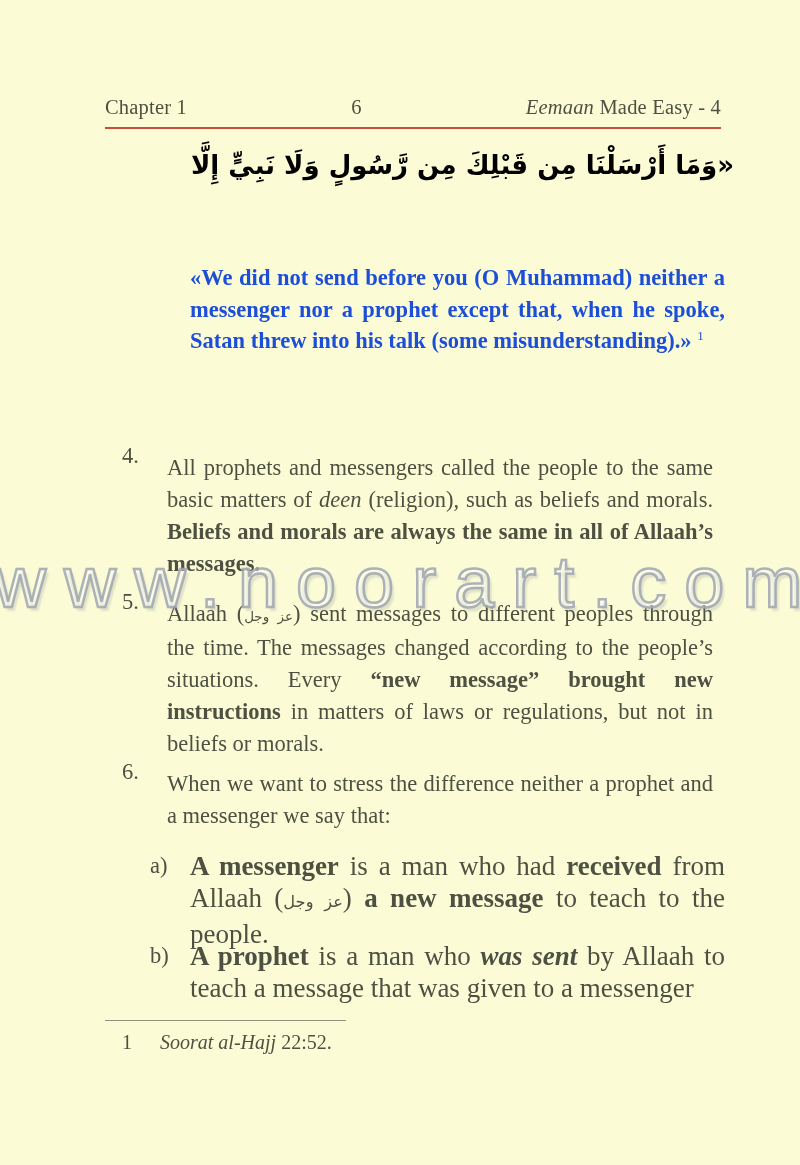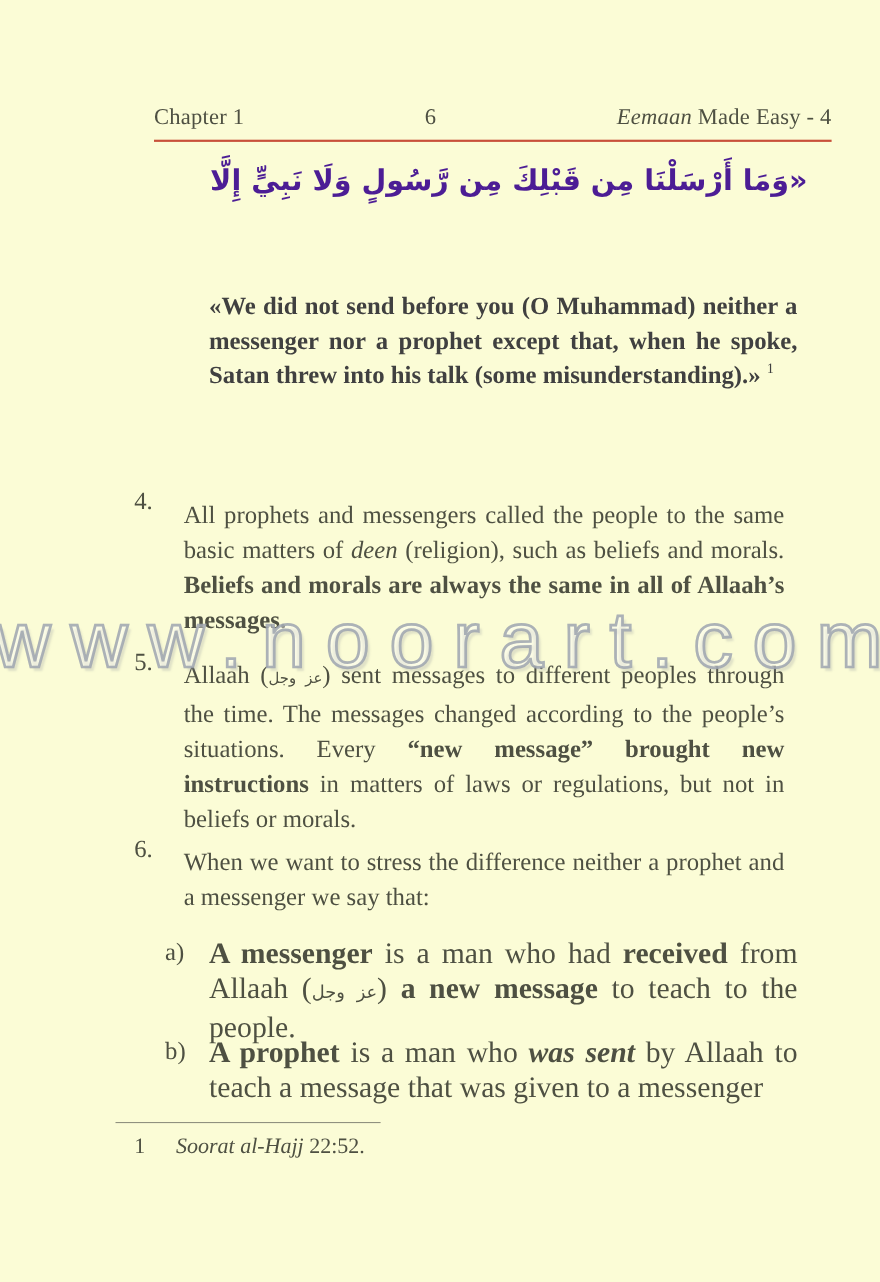--- a/index.html
+++ b/index.html
@@ -8,37 +8,37 @@
     background:#fbfcd6;color:#4e5042;
     font-family:"Liberation Serif",serif;
   }
   .page{position:absolute;inset:0;width:800px;height:1165px}
 
   
   .hdr{
     position:absolute;left:105px;top:96px;width:616px;
     display:flex;justify-content:space-between;align-items:baseline;
     font-size:20.5px;letter-spacing:.2px;
-    padding-bottom:8px;border-bottom:2px solid #c8503a;margin-left:35px;
+    padding-bottom:8px;border-bottom:2px solid #c8503a;
   }
   .hdr .title-italic{font-style:italic}
 
   
   .arabic{
     position:absolute;right:66px;top:138px;z-index:1;
     direction:rtl;text-align:right;white-space:nowrap;
     font-family:"DejaVu Sans",sans-serif;
-    font-size:26px;font-weight:bold;color:#4c1d95;line-height:55px;
+    font-size:26px;font-weight:bold;color:#000000;line-height:55px;
   }
 
   
   .trans{
     position:absolute;left:190px;top:262px;width:535px;z-index:1;
     margin:0;font-size:22.5px;font-weight:bold;line-height:31.5px;
-    text-align:justify;color:#404040;
+    text-align:justify;color:#1d4ed8;
   }
   .trans sup{font-weight:normal;font-size:13px;line-height:0}
 
   
   .item{position:absolute;left:122px;width:603px;display:flex;z-index:1}
   .item .num{flex:none;width:33px;font-size:22.5px;line-height:32px}
   .item .txt{flex:1;margin:12px;font-size:22.5px;line-height:32px;text-align:justify}
   #item-4{top:440px}
   #item-5{top:586px}
   #item-6{top:756px}

